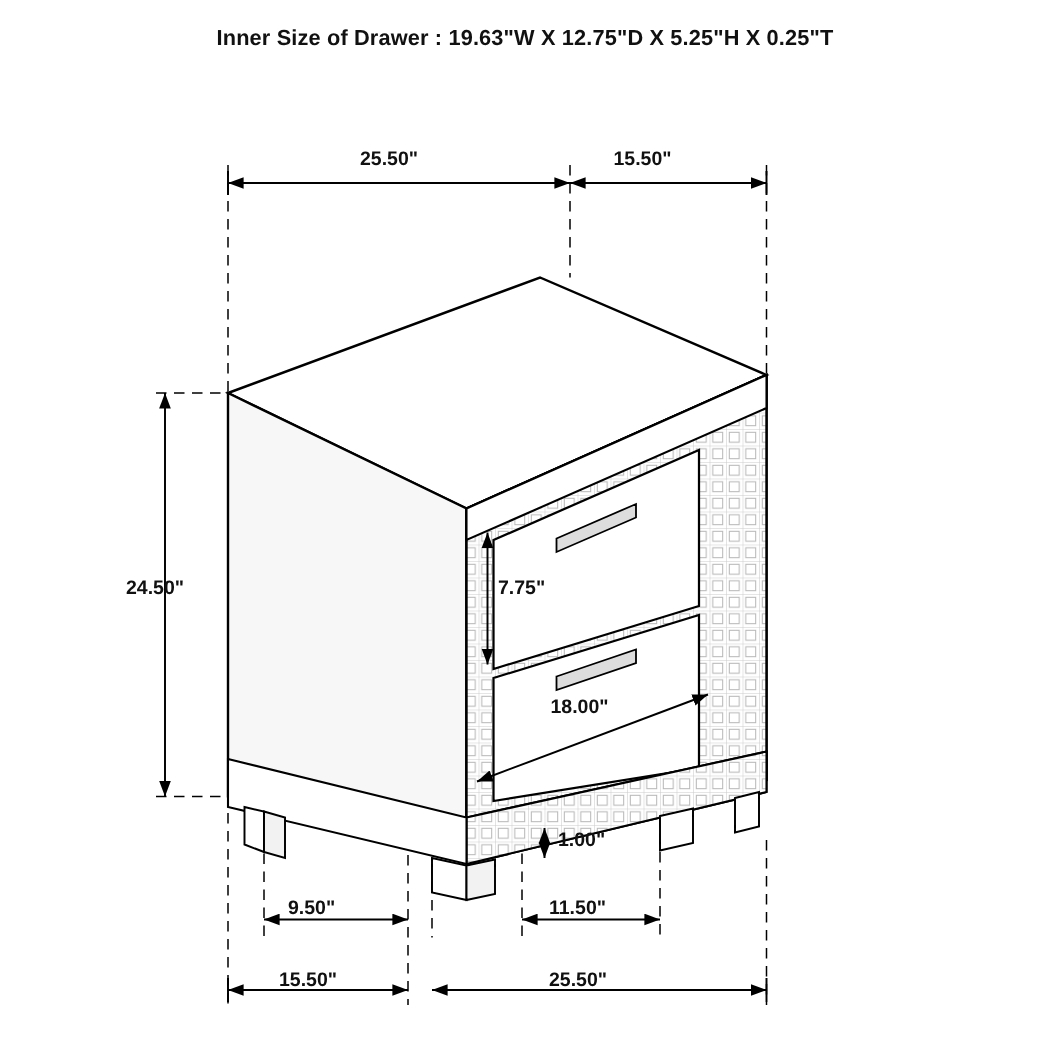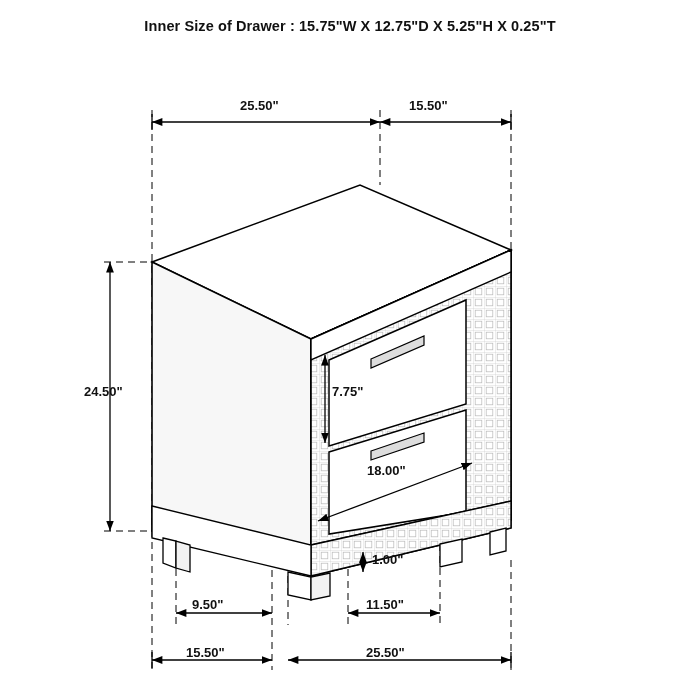--- a/index.html
+++ b/index.html
@@ -42,21 +42,21 @@
     font-weight: bold;
     color: #111;
     white-space: nowrap;
   }
 </style>
 </head>
 <body>
 
 <div id="stage">
 
-  <div class="title">Inner Size of Drawer : 15.75"W X 12.75"D X 5.25"H X 0.25"T</div>
+  <div class="title">Inner Size of Drawer : 19.63"W X 12.75"D X 5.25"H X 0.25"T</div>
 
   <svg id="diagram" width="700" height="700" viewBox="0 0 700 700">
     <defs>
       <marker id="arrow" markerWidth="9" markerHeight="9" refX="8" refY="3" orient="auto" markerUnits="strokeWidth">
         <path d="M0,0 L8,3 L0,6 z" fill="#000"></path>
       </marker>
       <marker id="arrowstart" markerWidth="9" markerHeight="9" refX="0" refY="3" orient="auto" markerUnits="strokeWidth">
         <path d="M8,0 L0,3 L8,6 z" fill="#000"></path>
       </marker>
       <pattern id="texture" width="11" height="11" patternUnits="userSpaceOnUse">

